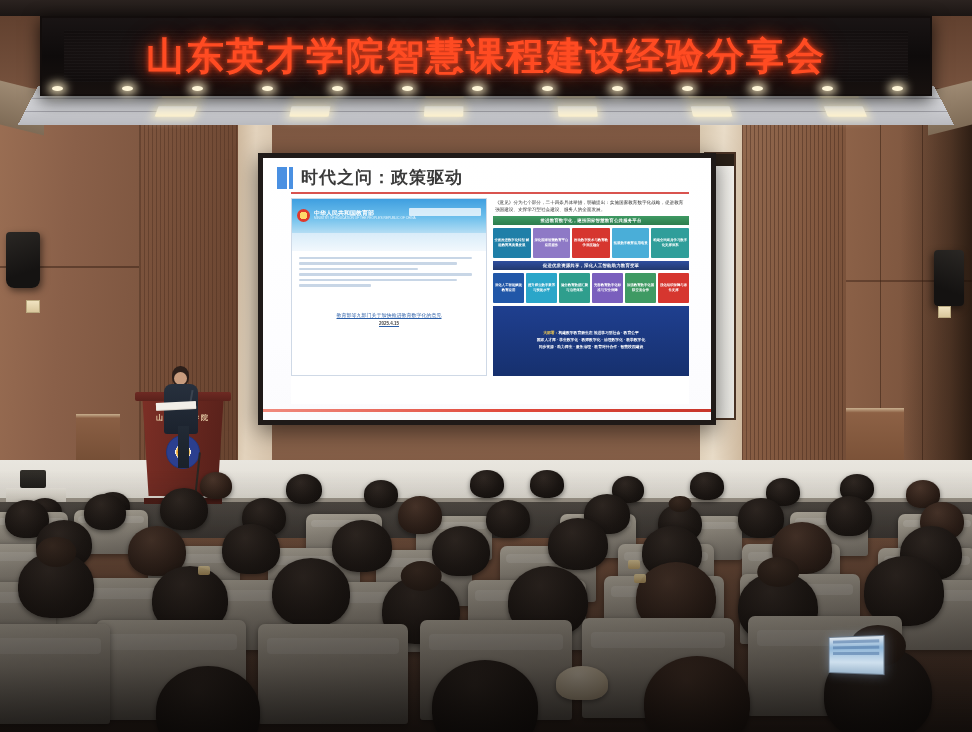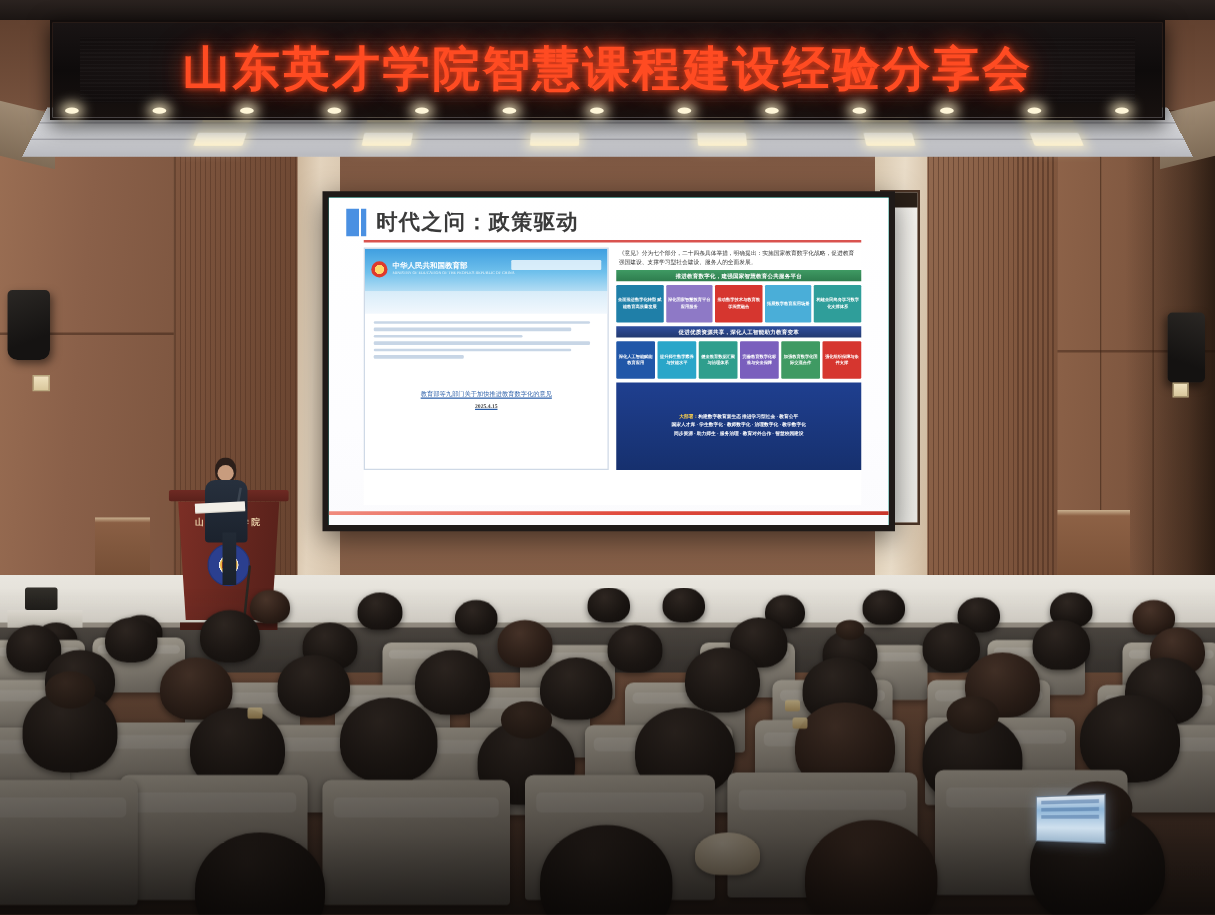--- a/index.html
+++ b/index.html
@@ -132,23 +132,22 @@
 
   
   .screen-frame{
     position:absolute; left:258px; top:153px; width:458px; height:272px;
     background:#1f1a18;
     padding:5px;
     box-shadow:0 6px 22px rgba(0,0,0,.55);
   }
   .screen{
     position:relative; width:100%; height:100%;
-    background:#14b8a6;
+    background:#fca5a5;
     overflow:hidden;
-    font-family:Liberation Serif, serif;
   }
   .slide{
     position:absolute; inset:0;
     background:linear-gradient(180deg,#ffffff 0%, #fdfdff 70%, #fbfbfd 100%);
     padding:8px 14px 0 14px;
   }
   .slide-title-row{ display:flex; align-items:center; gap:8px; margin-bottom:3px; }
   .title-mark{
     width:16px; height:22px;
     background:linear-gradient(90deg,#4a90e2 0%,#4a90e2 62%,#ffffff 62%,#ffffff 72%,#4a90e2 72%);

